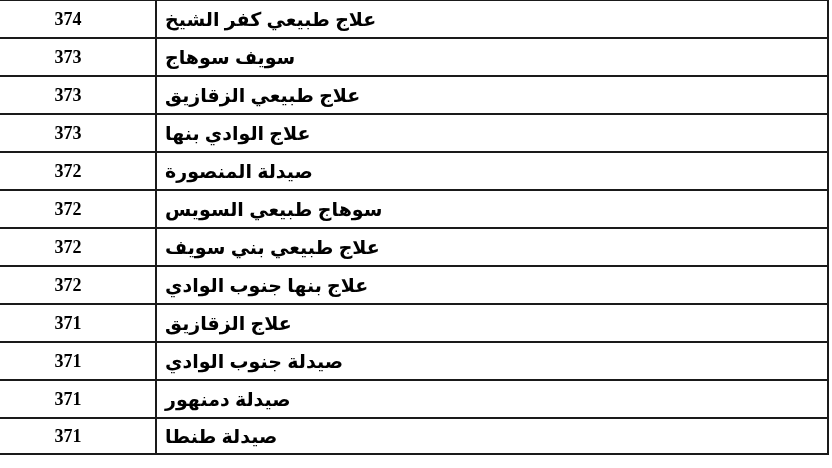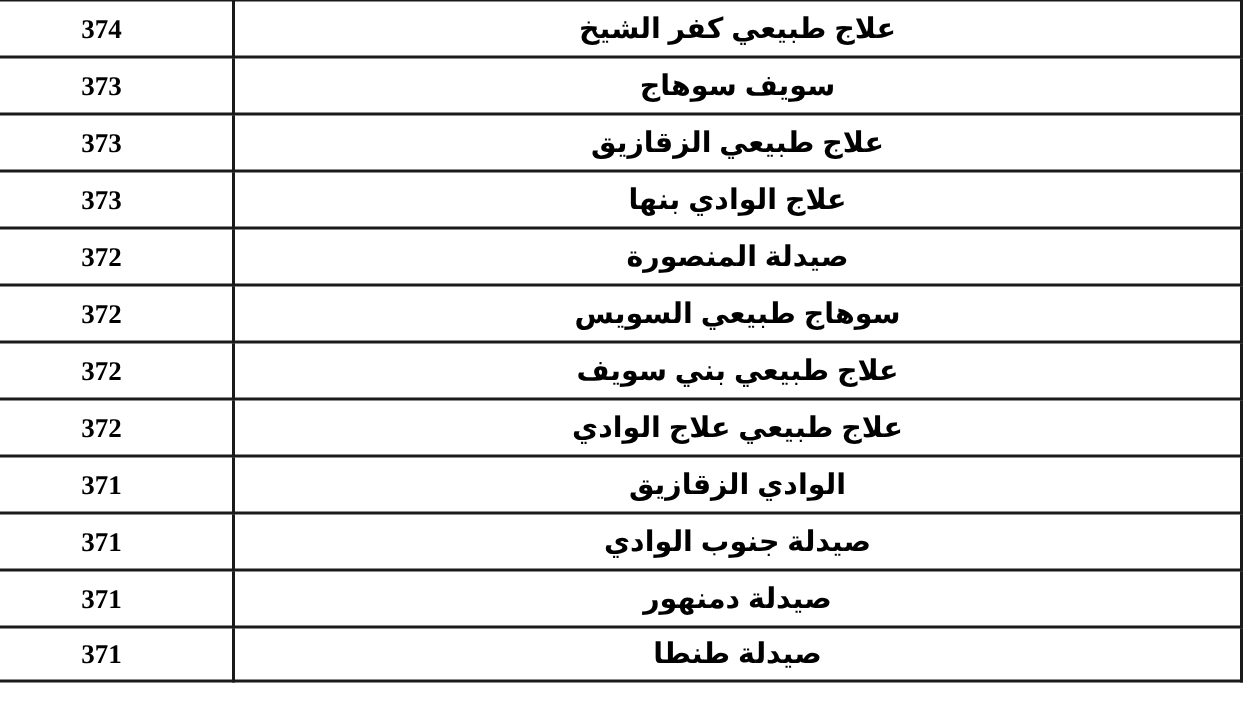--- a/index.html
+++ b/index.html
@@ -32,21 +32,21 @@
     border: 2px solid #1a1a1a;
     height: 36px;
     padding: 0 8px;
     vertical-align: middle;
     font-weight: bold;
     color: #000000;
     background: #ffffff;
   }
   td.col-name {
     width: 654px;
-    text-align: center;
+    text-align: left;
     font-size: 19px;
     direction: rtl;
     letter-spacing: 0px;
   }
   td.col-score {
     width: 158px;
     text-align: center;
     font-size: 18px;
     direction: ltr;
     font-family: "Liberation Serif", "DejaVu Serif", serif;
@@ -85,25 +85,25 @@
       </tr>
       <tr>
         <td class="col-name">سوهاج طبيعي السويس</td>
         <td class="col-score">372</td>
       </tr>
       <tr>
         <td class="col-name">علاج طبيعي بني سويف</td>
         <td class="col-score">372</td>
       </tr>
       <tr>
-        <td class="col-name">علاج طبيعي علاج الوادي</td>
+        <td class="col-name">علاج بنها جنوب الوادي</td>
         <td class="col-score">372</td>
       </tr>
       <tr>
-        <td class="col-name">الوادي الزقازيق</td>
+        <td class="col-name">علاج الزقازيق</td>
         <td class="col-score">371</td>
       </tr>
       <tr>
         <td class="col-name">صيدلة جنوب الوادي</td>
         <td class="col-score">371</td>
       </tr>
       <tr>
         <td class="col-name">صيدلة دمنهور</td>
         <td class="col-score">371</td>
       </tr>

